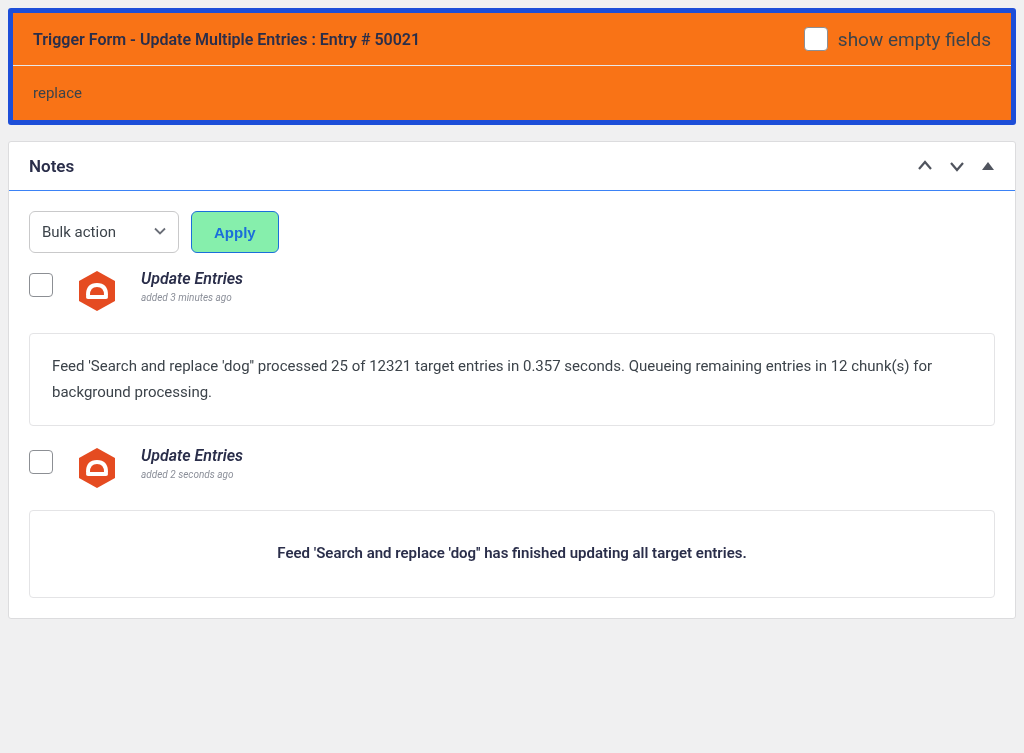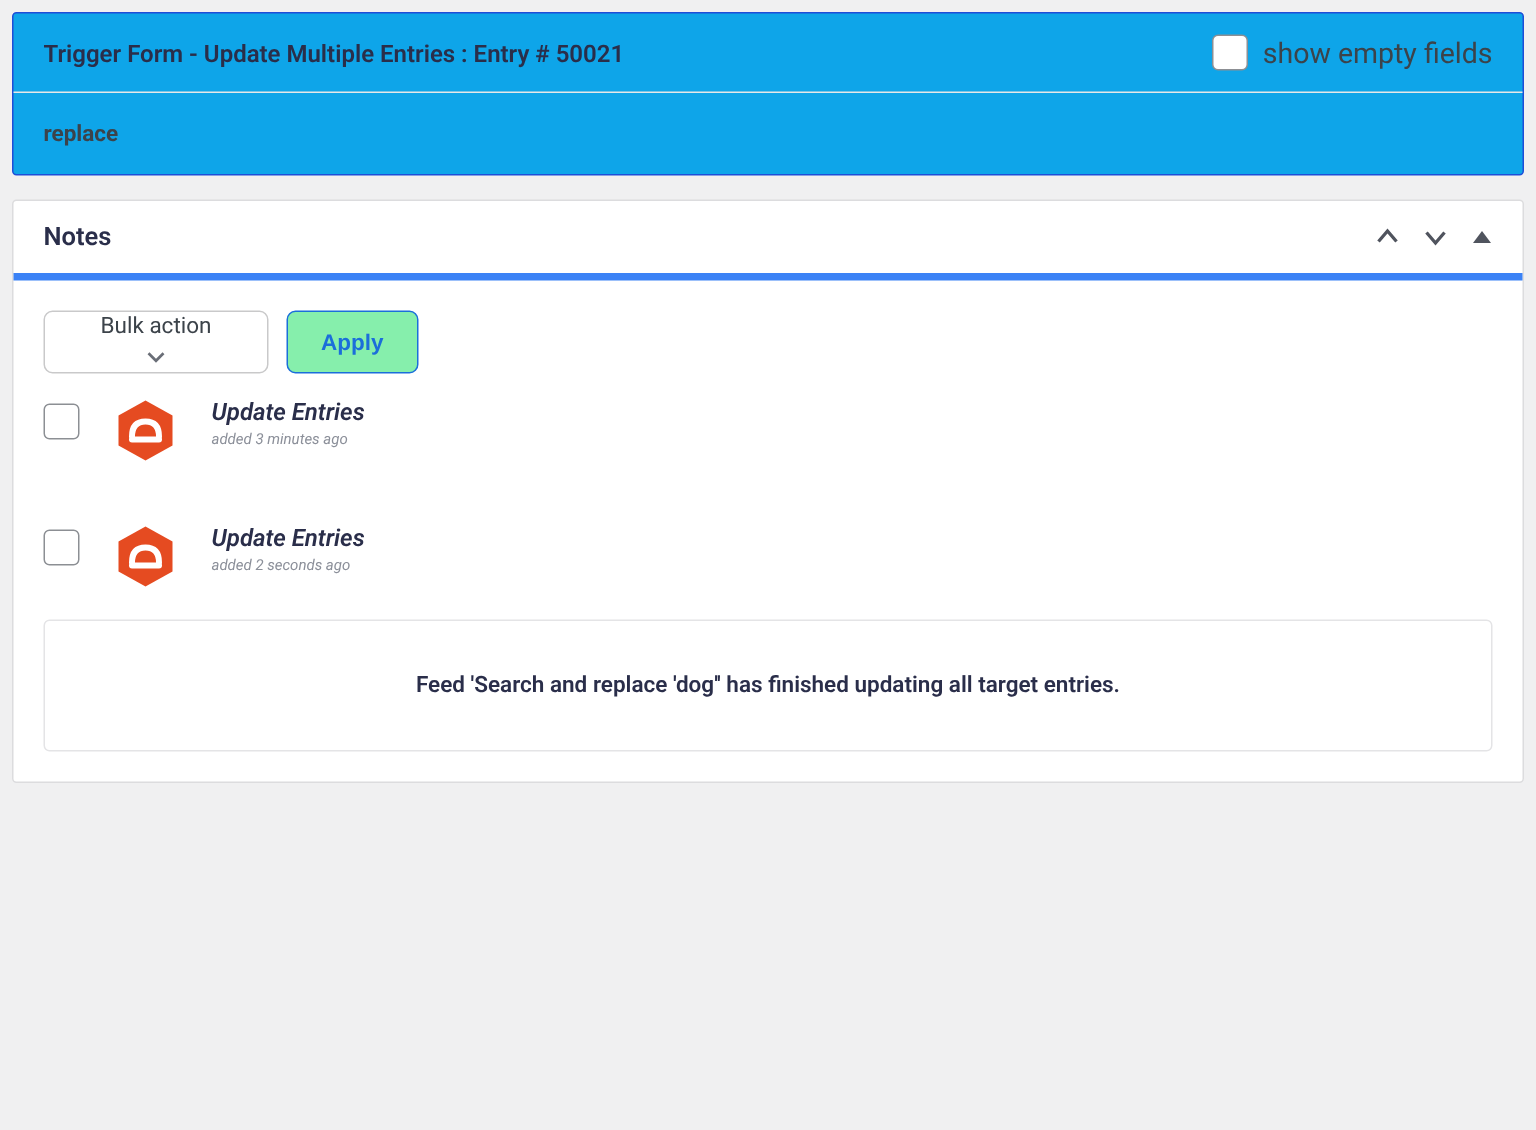--- a/index.html
+++ b/index.html
@@ -8,22 +8,22 @@
       padding: 0;
     }
     body {
       font-family: -apple-system, BlinkMacSystemFont, "Segoe UI", Roboto, "Helvetica Neue", Arial, sans-serif;
       background: #f0f0f1;
       color: #1d2327;
       padding: 8px;
       width: 1024px;
     }
     .panel {
-      background: #0ea5e9;
-      border: 1px solid #1d4ed8;
+      background: #f97316;
+      border: 5px solid #1d4ed8;
       border-radius: 3px;
       margin-bottom: 16px;
     }
     .panel-header {
       display: flex;
       align-items: center;
       justify-content: space-between;
       padding: 14px 20px;
       border-bottom: 1px solid #e8e8e8;
     }
@@ -53,33 +53,32 @@
       padding: 14px 20px;
       font-size: 16px;
       font-weight: 600;
       color: #2a2e4a;
       border-bottom: 1px solid #e8e8e8;
     }
     .section-body {
       padding: 18px 20px;
       font-size: 15px;
       color: #3c434a;
-      font-weight: bold;
     }
     .notes-panel {
       background: #fff;
       border: 1px solid #dcdcde;
       border-radius: 3px;
     }
     .notes-header {
       display: flex;
       align-items: center;
       justify-content: space-between;
       padding: 14px 20px;
-      border-bottom: 5px solid #3b82f6;
+      border-bottom: 1px solid #3b82f6;
     }
     .notes-title {
       font-size: 17px;
       font-weight: 600;
       color: #2a2e4a;
     }
     .notes-controls {
       display: flex;
       align-items: center;
       gap: 16px;
@@ -101,21 +100,20 @@
       justify-content: space-between;
       width: 150px;
       height: 42px;
       border: 1px solid #c9c9ca;
       border-radius: 6px;
       padding: 0 12px;
       background: #fff;
       cursor: pointer;
       color: #3c434a;
       font-size: 15px;
-      flex-direction: column;
     }
     .apply-btn {
       height: 42px;
       padding: 0 22px;
       border: 1px solid #1b6eda;
       border-radius: 6px;
       background: #86efac;
       color: #1b6eda;
       font-weight: 600;
       font-size: 15px;
@@ -224,20 +222,21 @@
           <polygon points="22,2 40,12 40,32 22,42 4,32 4,12" fill="#e54b21"></polygon>
           <path d="M13 26 Q13 16 22 16 Q31 16 31 26" fill="none" stroke="#fff" stroke-width="4" stroke-linecap="round"></path>
           <rect x="11" y="26" width="22" height="4" rx="2" fill="#fff"></rect>
         </svg>
       </span>
       <div class="note-meta">
         <div class="note-title">Update Entries</div>
         <div class="note-time">added 3 minutes ago</div>
       </div>
     </div>
+    <div class="note-body">Feed 'Search and replace 'dog'' processed 25 of 12321 target entries in 0.357 seconds. Queueing remaining entries in 12 chunk(s) for background processing.</div>
   </div>
 
   <div class="note-item">
     <div class="note-head">
       <span class="checkbox note-checkbox"></span>
       <span class="note-icon">
         <svg width="44" height="44" viewBox="0 0 44 44">
           <polygon points="22,2 40,12 40,32 22,42 4,32 4,12" fill="#e54b21"></polygon>
           <path d="M13 26 Q13 16 22 16 Q31 16 31 26" fill="none" stroke="#fff" stroke-width="4" stroke-linecap="round"></path>
           <rect x="11" y="26" width="22" height="4" rx="2" fill="#fff"></rect>

